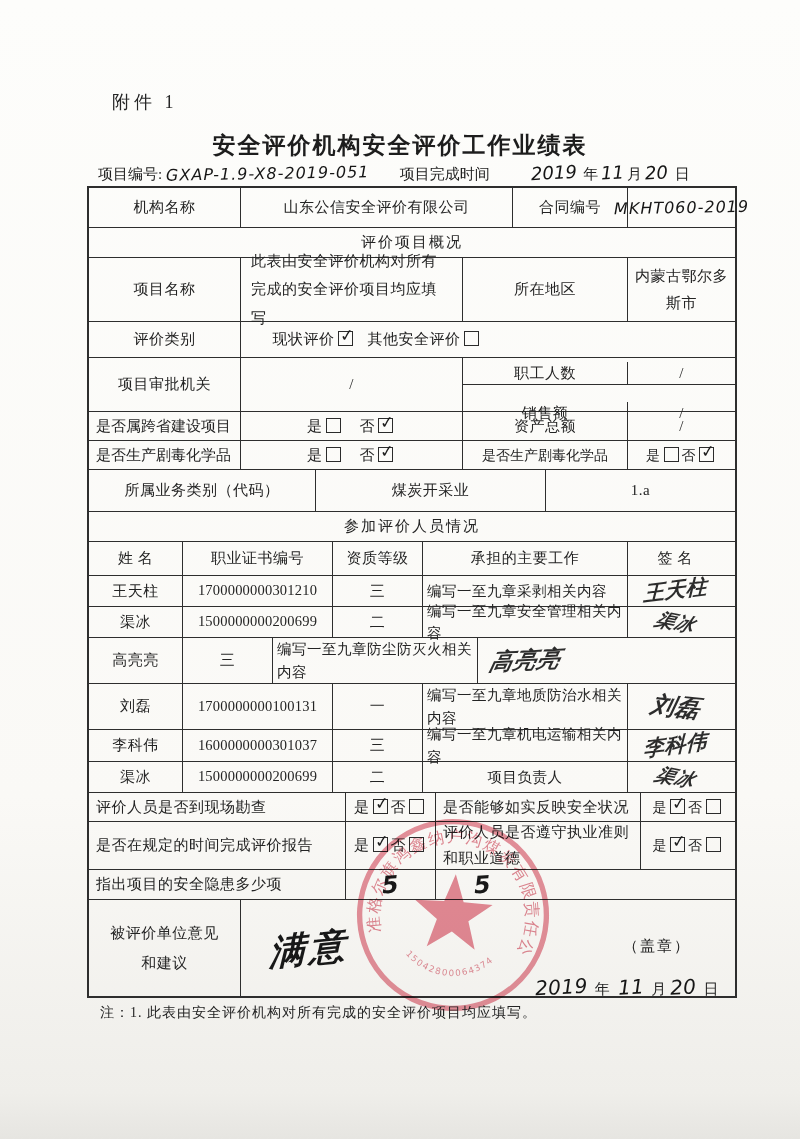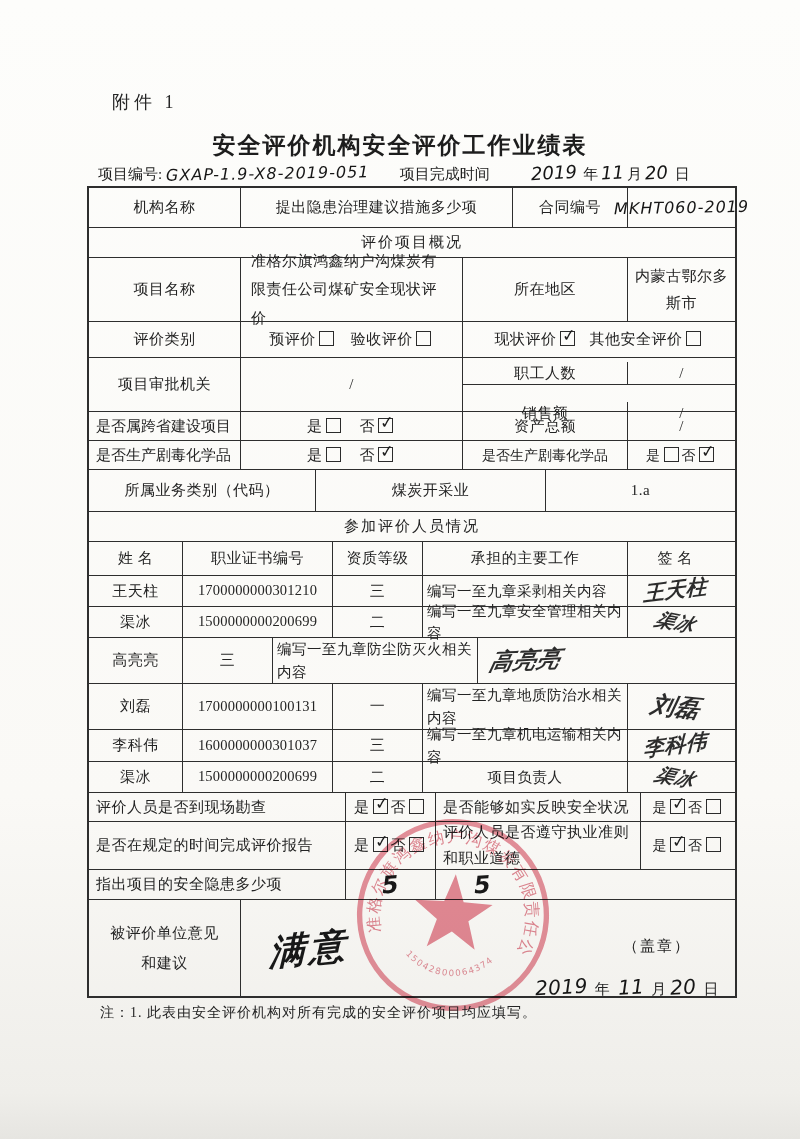--- a/index.html
+++ b/index.html
@@ -146,45 +146,40 @@
   <div class="title">安全评价机构安全评价工作业绩表</div>
 
   <div class="meta-line">
     <span>项目编号:</span><span class="hand hand-id">GXAP-1.9-X8-2019-051</span><span class="sp"></span><span>项目完成时间</span><span class="sp" style="width:38px"></span><span class="hand hand-num">2019</span> <span>年</span><span class="hand hand-num">11</span><span>月</span><span class="hand hand-num">20</span> <span>日</span>
   </div>
 
   <div class="tbl">
 
     <div class="r" style="height:40px">
       <div class="c wA1">机构名称</div>
-      <div class="c wA2">提出隐患治理建议措施多少项</div>
+      <div class="c wA2">山东公信安全评价有限公司</div>
       <div class="c wA3">合同编号</div>
       <div class="c wA4" style="overflow:visible">
           <span class="hand hand-id" style="white-space:nowrap">MKHT060-2019</span>
         </div>
     </div>
 
     <div class="r" style="height:30px">
       <div class="c wFull span-title">评价项目概况</div>
     </div>
 
     <div class="r" style="height:64px">
       <div class="c wA1">项目名称</div>
-      <div class="c wC2 left" style="padding:4px 10px;line-height:1.9">准格尔旗鸿鑫纳户沟煤炭有限责任公司煤矿安全现状评价</div>
+      <div class="c wC2 left" style="padding:4px 10px;line-height:1.9">此表由安全评价机构对所有完成的安全评价项目均应填写</div>
       <div class="c wC3">所在地区</div>
       <div class="c wA4" style="line-height:1.8">内蒙古鄂尔多斯市</div>
     </div>
 
     <div class="r" style="height:36px">
       <div class="c wA1">评价类别</div>
-      <div class="c wC2">
-        <span class="opt"><span>预评价</span><span class="cb"></span></span>
-        <span class="sp" style="width:14px"></span>
-        <span class="opt"><span>验收评价</span><span class="cb"></span></span>
-      </div>
       <div class="c" style="width:272px">
         <span class="opt"><span>现状评价</span><span class="cb">
               <i class="tick">✓</i>
             </span></span>
         <span class="sp" style="width:12px"></span>
         <span class="opt"><span>其他安全评价</span><span class="cb"></span></span>
       </div>
     </div>
 
     <div class="r" style="height:54px">

